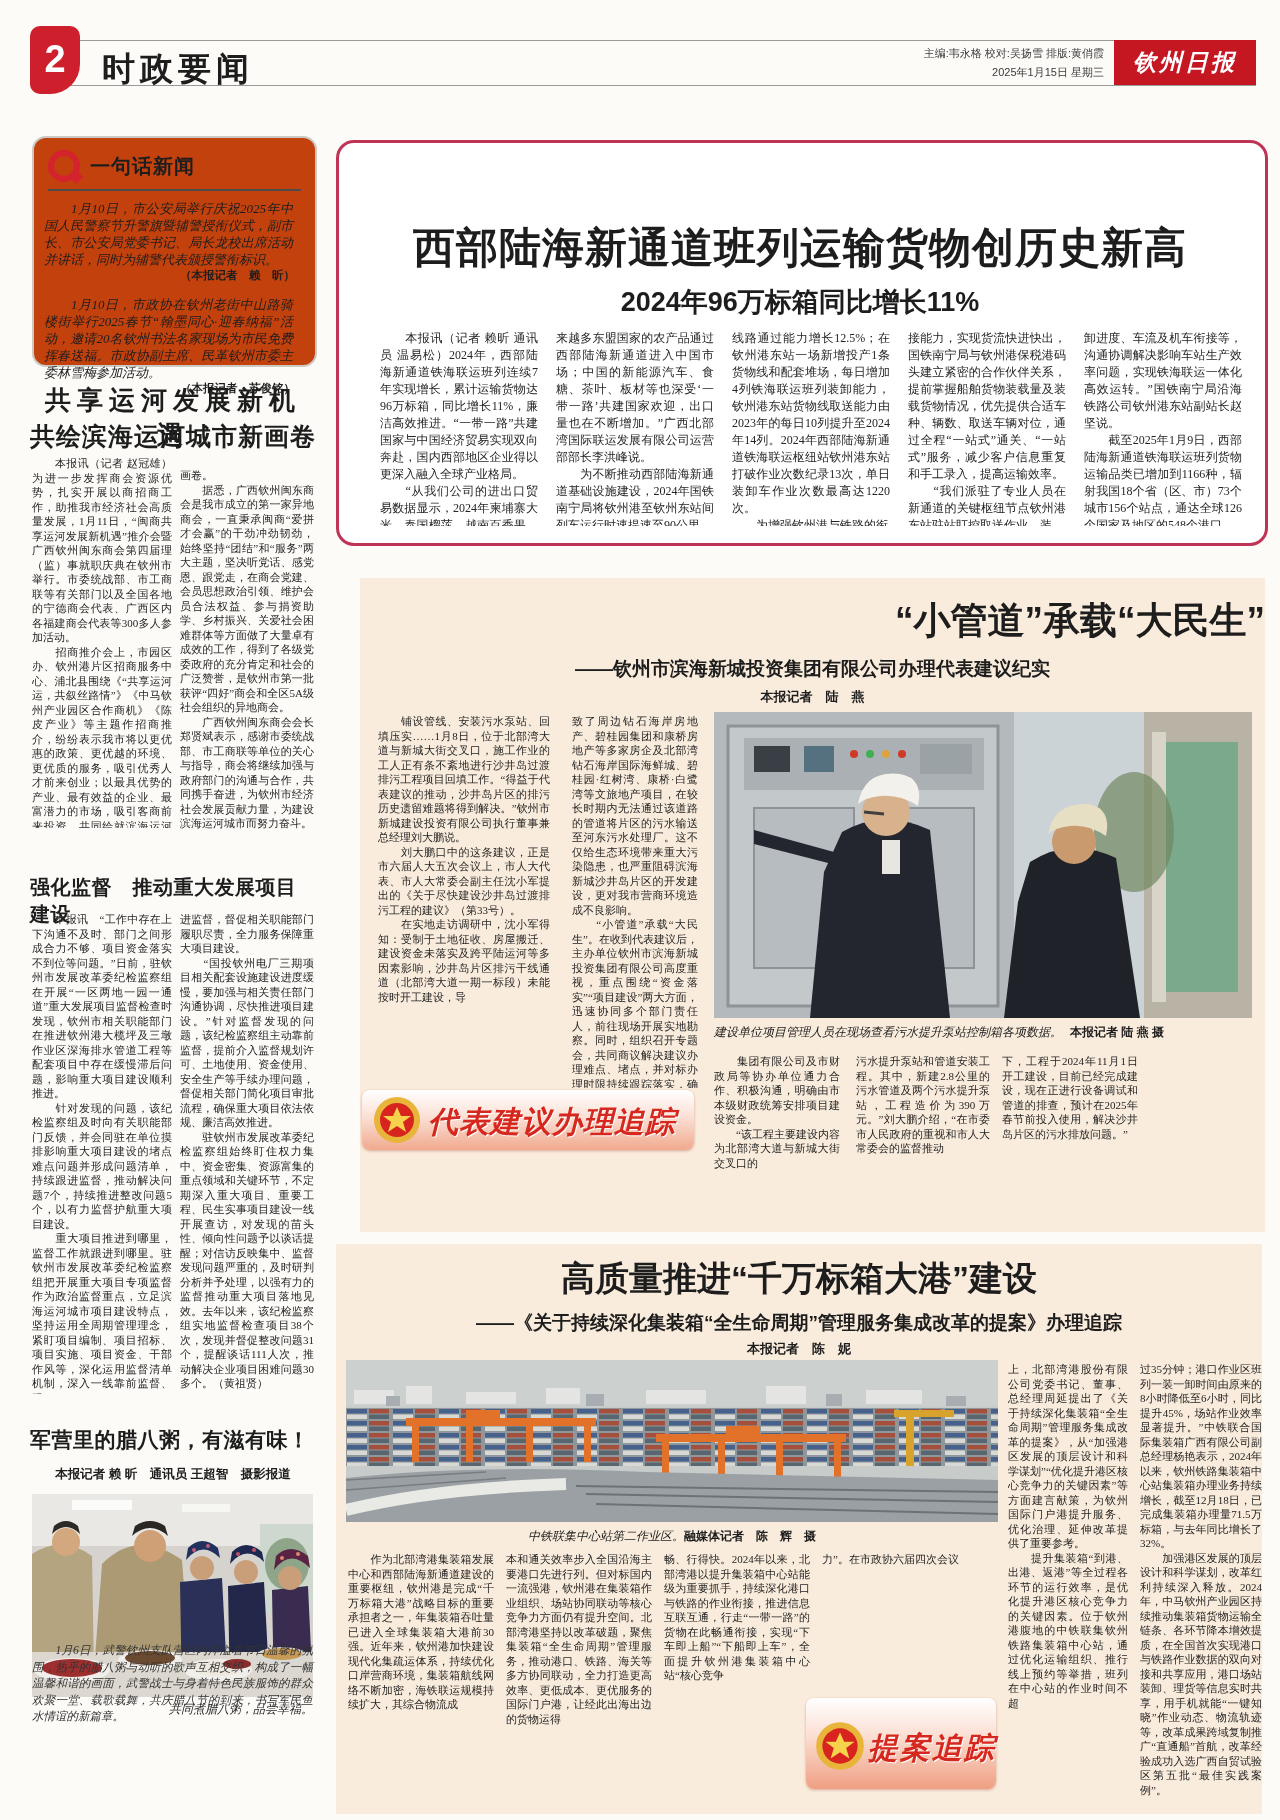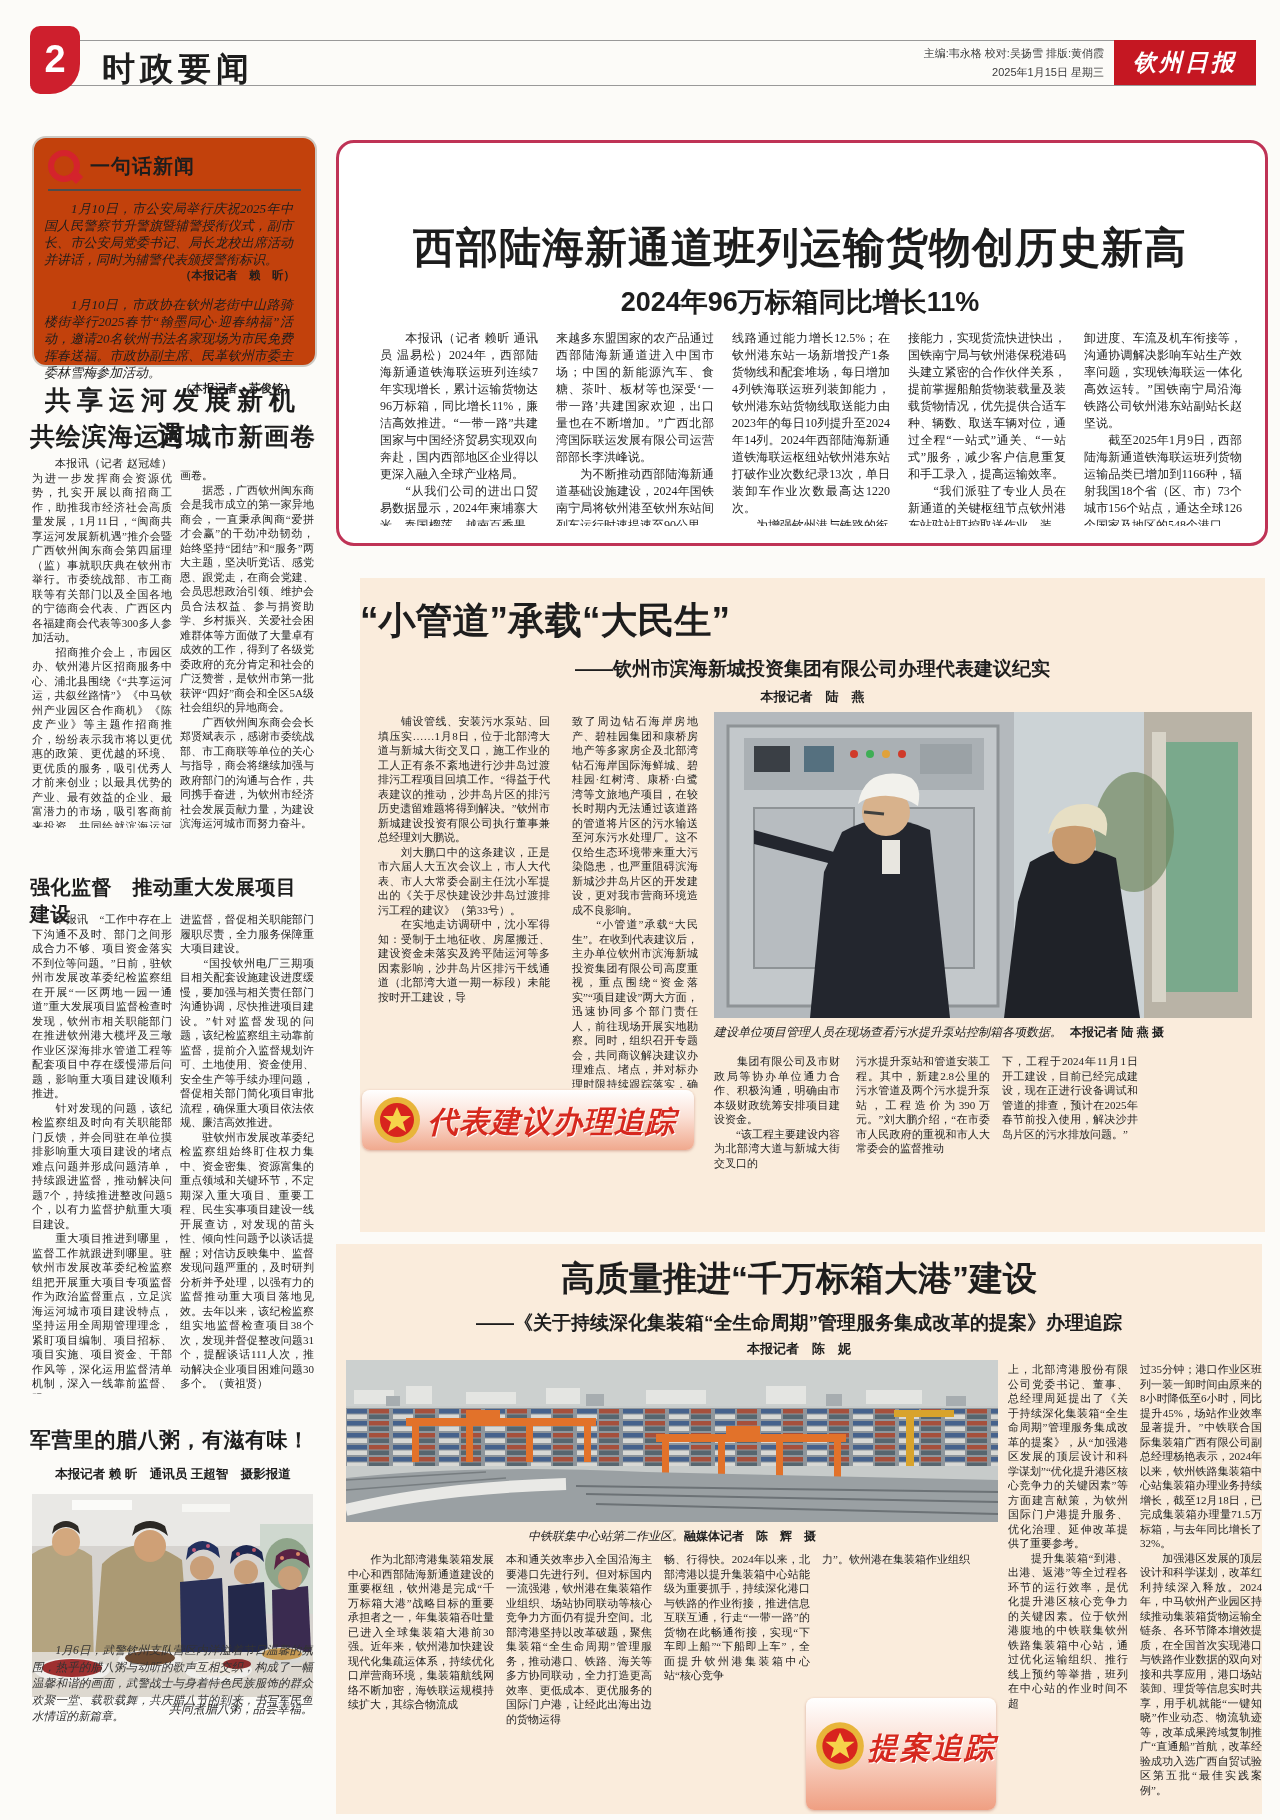--- a/index.html
+++ b/index.html
@@ -63,21 +63,21 @@
       color:#fdef9a;text-shadow:1px 1px 1px #a85703;}
   #corr-h{left:350px;top:220px;width:900px;text-align:center;font-weight:bold;font-size:42px;letter-spacing:1px;}
   #corr-sub{left:350px;top:284px;width:900px;text-align:center;font-weight:bold;font-size:27px;}
   #corr-c1{left:380px;top:330px;width:158px;height:196px;}
   #corr-c2{left:556px;top:330px;width:158px;height:196px;}
   #corr-c3{left:732px;top:330px;width:158px;height:196px;}
   #corr-c4{left:908px;top:330px;width:158px;height:196px;}
   #corr-c5{left:1084px;top:330px;width:158px;height:196px;}
   
   #pipe-box{left:360px;top:578px;width:905px;height:654px;background:#faecdc;}
-  #pipe-title{left:360px;top:596px;width:905px;text-align:left;font-weight:bold;font-size:37px;}
+  #pipe-title{left:360px;top:596px;width:905px;text-align:right;font-weight:bold;font-size:37px;}
   #pipe-sub{left:360px;top:656px;width:905px;text-align:center;font-weight:bold;font-size:19px;}
   #pipe-by{left:360px;top:688px;width:905px;text-align:center;font-size:13px;font-weight:bold;}
   #pipe-c1{left:378px;top:714px;width:172px;height:374px;}
   #pipe-c2{left:572px;top:714px;width:126px;height:374px;}
   #pipe-photo{left:714px;top:712px;width:538px;height:306px;}
   #pipe-cap{left:714px;top:1024px;width:538px;font-size:12px;}
   #pipe-cap .cap-i{font-style:italic;}
   #pipe-cap .cap-b{font-weight:bold;margin-left:8px;}
   #pipe-banner{left:362px;top:1090px;width:332px;height:60px;border-radius:8px;
       background:linear-gradient(180deg,#ffffff 0%,#fbe0d5 45%,#f0a98e 100%);
@@ -94,21 +94,21 @@
   #port-sub{left:336px;top:1310px;width:926px;text-align:center;font-weight:bold;font-size:19px;}
   #port-by{left:336px;top:1340px;width:926px;text-align:center;font-size:13px;font-weight:bold;}
   #port-photo{left:346px;top:1360px;width:652px;height:162px;}
   #port-cap{left:346px;top:1528px;width:652px;text-align:center;font-size:12px;}
   #port-cap .cap-i{font-style:italic;}
   #port-cap .cap-b{font-weight:bold;}
   #port-b1{left:348px;top:1552px;width:146px;height:258px;}
   #port-b2{left:506px;top:1552px;width:146px;height:258px;}
   #port-b3{left:664px;top:1552px;width:146px;height:258px;}
   #port-b4{left:822px;top:1552px;width:172px;height:140px;}
-  #port-banner{left:806px;top:1698px;width:190px;height:112px;border-radius:8px;
+  #port-banner{left:806px;top:1698px;width:190px;height:91px;border-radius:8px;
       background:linear-gradient(180deg,#ffffff 0%,#fbe0d5 40%,#ef9f82 100%);
       box-shadow:0 1px 3px rgba(150,40,20,.35);}
   #port-banner .track-text{left:62px;top:30px;font-size:30px;letter-spacing:2px;}
   #port-r1{left:1008px;top:1362px;width:120px;height:448px;}
   #port-r2{left:1140px;top:1362px;width:122px;height:448px;}
 </style>
 </head>
 <body>
 
 <div id="page">
@@ -320,21 +320,21 @@
       <path d="M0,120 L140,112"></path>
         <path d="M0,130 L160,118"></path>
     </g>
   </svg>
   <div class="abs" id="port-cap">
     <span class="cap-i">中铁联集中心站第二作业区。</span><span class="cap-b sans">融媒体记者　陈　辉　摄</span>
   </div>
   <div class="abs col" id="port-b1">　　作为北部湾港集装箱发展中心和西部陆海新通道建设的重要枢纽，钦州港是完成“千万标箱大港”战略目标的重要承担者之一，年集装箱吞吐量已进入全球集装箱大港前30强。近年来，钦州港加快建设现代化集疏运体系，持续优化口岸营商环境，集装箱航线网络不断加密，海铁联运规模持续扩大，其综合物流成</div>
   <div class="abs col" id="port-b2">本和通关效率步入全国沿海主要港口先进行列。但对标国内一流强港，钦州港在集装箱作业组织、场站协同联动等核心竞争力方面仍有提升空间。北部湾港坚持以改革破题，聚焦集装箱“全生命周期”管理服务，推动港口、铁路、海关等多方协同联动，全力打造更高效率、更低成本、更优服务的国际门户港，让经此出海出边的货物运得</div>
   <div class="abs col" id="port-b3">畅、行得快。2024年以来，北部湾港以提升集装箱中心站能级为重要抓手，持续深化港口与铁路的作业衔接，推进信息互联互通，行走“一带一路”的货物在此畅通衔接，实现“下车即上船”“下船即上车”，全面提升钦州港集装箱中心站“核心竞争</div>
-  <div class="abs col" id="port-b4">力”。钦州港在集装箱作业组织</div>
+  <div class="abs col" id="port-b4">力”。在市政协六届四次会议</div>
   <div class="abs" id="port-banner">
     <svg width="56" height="56" viewBox="0 0 54 54" style="position:absolute;left:6px;top:20px">
       <circle cx="27" cy="27" r="23" fill="#e8b53a"></circle>
       <circle cx="27" cy="27" r="17" fill="#d8241e"></circle>
       <path d="M27,14 L31,23 L41,23 L33,29 L36,39 L27,33 L18,39 L21,29 L13,23 L23,23 Z" fill="#f6d34a"></path>
     </svg>
     <span class="track-text sans">提案追踪</span>
   </div>
   <div class="abs col" id="port-r1">上，北部湾港股份有限公司党委书记、董事、总经理周延提出了《关于持续深化集装箱“全生命周期”管理服务集成改革的提案》，从“加强港区发展的顶层设计和科学谋划”“优化提升港区核心竞争力的关键因素”等方面建言献策，为钦州国际门户港提升服务、优化治理、延伸改革提供了重要参考。
 　　提升集装箱“到港、出港、返港”等全过程各环节的运行效率，是优化提升港区核心竞争力的关键因素。位于钦州港腹地的中铁联集钦州铁路集装箱中心站，通过优化运输组织、推行线上预约等举措，班列在中心站的作业时间不超</div>

